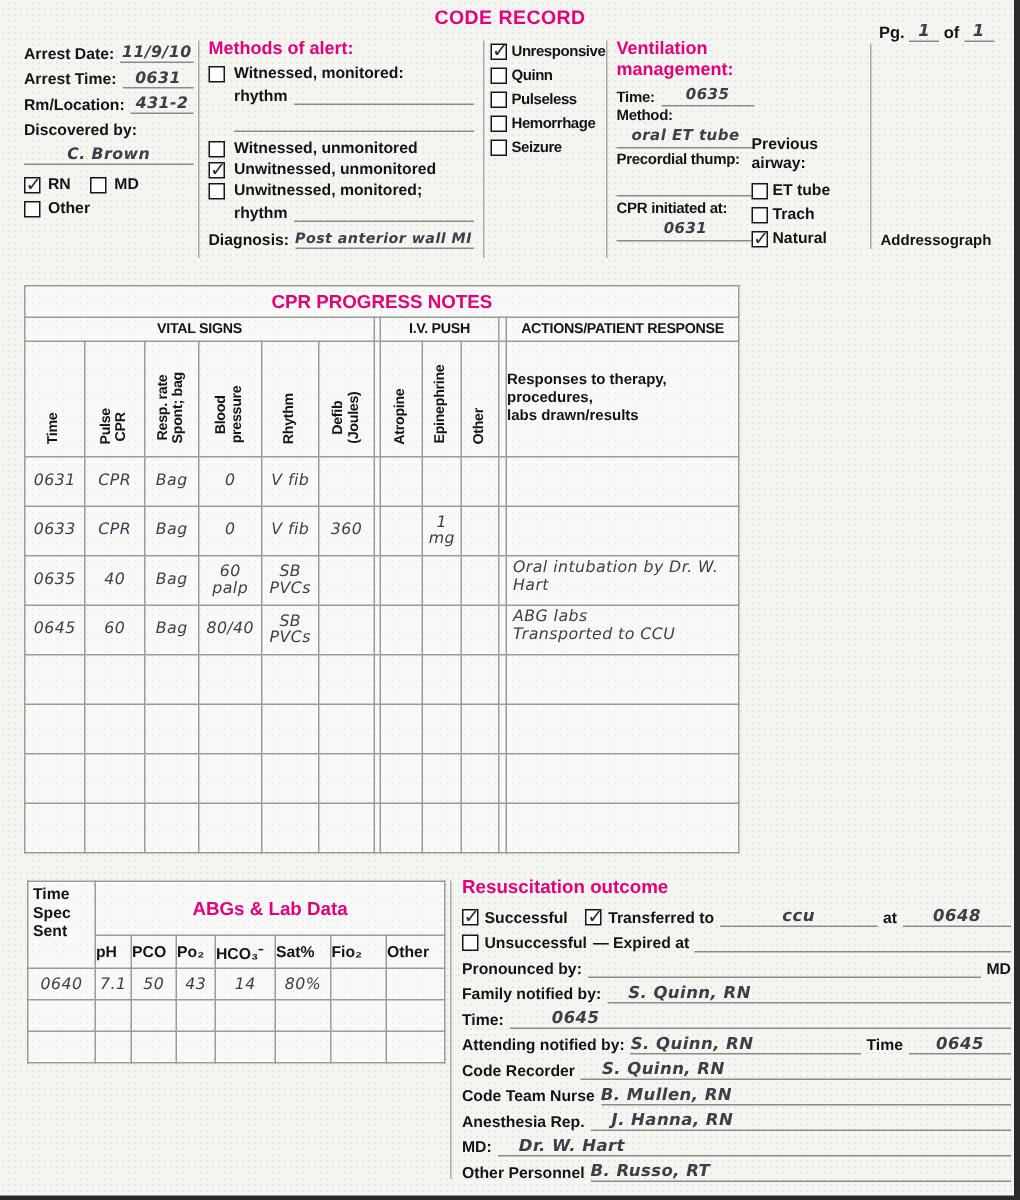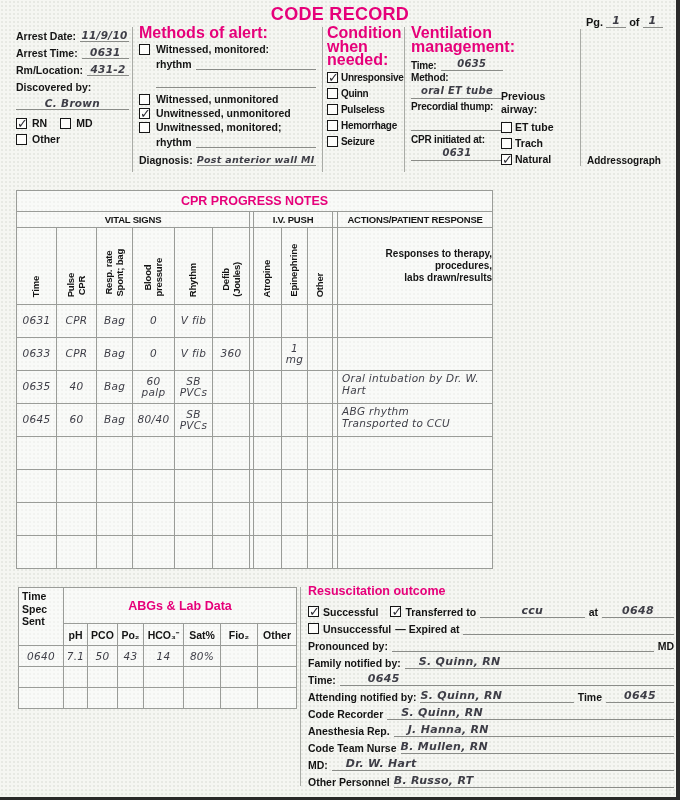--- a/index.html
+++ b/index.html
@@ -18,28 +18,28 @@
 
   .cb { display:inline-block; flex:0 0 auto; width:11px; height:11px; border:1.5px solid #161616;
         background:#fdfdfb; font-family:"DejaVu Sans",sans-serif; font-style:normal;
         font-size:13px; line-height:9px; text-align:center; color:#2b2b33; overflow:visible; }
 
   .vl { position:absolute; width:1px; background:#a9aba6; }
   .bl { border-bottom:1px solid #8a8c88; }
   .fx { flex:1 1 auto; }
 
   #page-title { position:absolute; top:4px; left:0; right:0; text-align:center;
-                font-size:18px; font-weight:bold; letter-spacing:.3px; }
+                font-size:13px; font-weight:bold; letter-spacing:.3px; }
   #pgbox { position:absolute; top:15px; left:586px; width:86px; display:flex;
            align-items:flex-end; gap:3px; font-size:11px; font-weight:bold; }
   #pgbox .bl { width:20px; text-align:center; font-size:11px; line-height:12px; }
   #addr { position:absolute; left:587px; top:155px; font-size:10px; font-weight:bold; }
 
   .topcol { position:absolute; top:26px; font-size:10.5px; font-weight:bold; }
-  .topcol .h { font-size:16px; line-height:13.5px; margin-bottom:3px; }
+  .topcol .h { font-size:12px; line-height:13.5px; margin-bottom:3px; }
   .line { display:flex; align-items:flex-end; gap:4px; }
 
   #col-arrest { left:16px; width:113px; }
   #col-arrest .line { height:16px; margin-bottom:1px; }
   #col-arrest .hw { font-size:10.5px; }
   #col-arrest .bl.fx { text-align:center; line-height:12px; }
   .cbrow { display:flex; align-items:center; gap:5px; height:16px; }
 
   #col-methods { left:139px; width:177px; }
   .m-line { display:flex; align-items:center; gap:6px; height:13.5px; margin-bottom:0.5px; font-size:10.5px; }
@@ -65,33 +65,33 @@
   
   #cpr-wrap { position:absolute; left:16px; top:190px; }
   table { border-collapse:collapse; table-layout:fixed; background:rgba(255,255,255,.45); }
   #cpr { width:476px; }
   #cpr td { border:1px solid #9a9c98; }
   .t-title { height:21px; text-align:center; font-size:12.5px; font-weight:bold; }
   .t-group { height:16px; text-align:center; font-size:9.5px; font-weight:bold; letter-spacing:-.2px; }
   .vh { height:77px; vertical-align:bottom; text-align:center; padding-bottom:3px; }
   .vh span { display:inline-block; writing-mode:vertical-rl; transform:rotate(180deg);
              font-size:9.5px; font-weight:bold; white-space:pre-line; line-height:10.5px; letter-spacing:-.2px; }
-  .adesc { font-size:10px; font-weight:bold; text-align:right; white-space:pre-line; line-height:12px; vertical-align:middle; }
+  .adesc { font-size:10px; font-weight:bold; text-align:left; white-space:pre-line; line-height:12px; vertical-align:middle; }
   #cpr-body tr { height:33px; }
   #cpr-body td { font-size:10.5px; text-align:center; white-space:pre-line; line-height:11.5px; }
   #cpr-body td.al { text-align:left; padding:2px 4px; vertical-align:top;margin-left:34px; }
   td.sp { padding:0; }
 
   
   #abg-wrap { position:absolute; left:18px; top:587px; }
   #abg { width:278px; }
   #abg td { border:1px solid #9a9c98; }
   .abg-title { height:36px; text-align:center; font-size:12.5px; font-weight:bold; vertical-align:middle; }
   .corner { vertical-align:top; padding:2px 3px; font-size:10.5px; font-weight:bold; white-space:pre-line; line-height:12.5px; }
-  .abg-h { height:22px; text-align:center; font-size:10.5px; font-weight:bold; vertical-align:middle; }
+  .abg-h { height:22px; text-align:left; font-size:10.5px; font-weight:bold; vertical-align:middle; }
   #abg-body tr { height:21px; }
   #abg-body td { font-size:10.5px; text-align:center; }
 
   
   #resus { position:absolute; left:300px; top:584px; width:374px; padding-left:8px; }
   #resus-border { left:300px; top:587px; height:199px; }
   #resus .h { font-size:12.5px; margin-bottom:3px; }
   .r-line { display:flex; align-items:flex-end; gap:4px; height:17px; font-size:10.5px; font-weight:bold; }
   .r-line .cb { margin-bottom:1px; }
   .r-line .hw { font-size:11px; font-weight:bold; white-space:nowrap; }
@@ -177,21 +177,20 @@
       </div>
     <div class="diag-line">
         <span>Diagnosis:</span>
         <span class="bl fx hw">Post anterior wall MI</span>
       </div>
   </div>
 
   <div class="vl" style="left:322px; top:27px; height:145px;"></div>
 
   <div id="col-cond" class="topcol">
-    <div class="h mg">Condition when needed:</div>
     <div class="c-line">
         <span class="cb on">✓</span>
         <span>Unresponsive</span>
       </div>
     <div class="c-line">
         <span class="cb"></span>
         <span>Quinn</span>
       </div>
     <div class="c-line">
         <span class="cb"></span>
@@ -343,21 +342,21 @@
             <td class=" hw">Bag</td>
             <td class=" hw">80/40</td>
             <td class=" hw">SB
 PVCs</td>
             <td class=""></td>
             <td class="sp"></td>
             <td class=""></td>
             <td class=""></td>
             <td class=""></td>
             <td class="sp"></td>
-            <td class="al hw">ABG rhythm
+            <td class="al hw">ABG labs
 Transported to CCU</td>
           </tr>
           <tr>
             <td class=""></td>
             <td class=""></td>
             <td class=""></td>
             <td class=""></td>
             <td class=""></td>
             <td class=""></td>
             <td class="sp"></td>
@@ -512,28 +511,28 @@
       <span>Attending notified by:</span>
       <span class="bl fx hw">S. Quinn, RN</span>
       <span>Time</span>
       <span class="bl hw ctr" style="width:68px;">0645</span>
     </div>
     <div class="r-line">
       <span>Code Recorder</span>
       <span class="bl fx hw pl1">S. Quinn, RN</span>
     </div>
     <div class="r-line">
+      <span>Code Team Nurse</span>
+      <span class="bl fx hw">B. Mullen, RN</span>
+    </div>
+    <div class="r-line">
       <span>Anesthesia Rep.</span>
       <span class="bl fx hw pl1">J. Hanna, RN</span>
     </div>
     <div class="r-line">
-      <span>Code Team Nurse</span>
-      <span class="bl fx hw">B. Mullen, RN</span>
-    </div>
-    <div class="r-line">
       <span>MD:</span>
       <span class="bl fx hw pl1">Dr. W. Hart</span>
     </div>
     <div class="r-line">
       <span>Other Personnel</span>
       <span class="bl fx hw">B. Russo, RT</span>
     </div>
   </div>
 </div>
 

